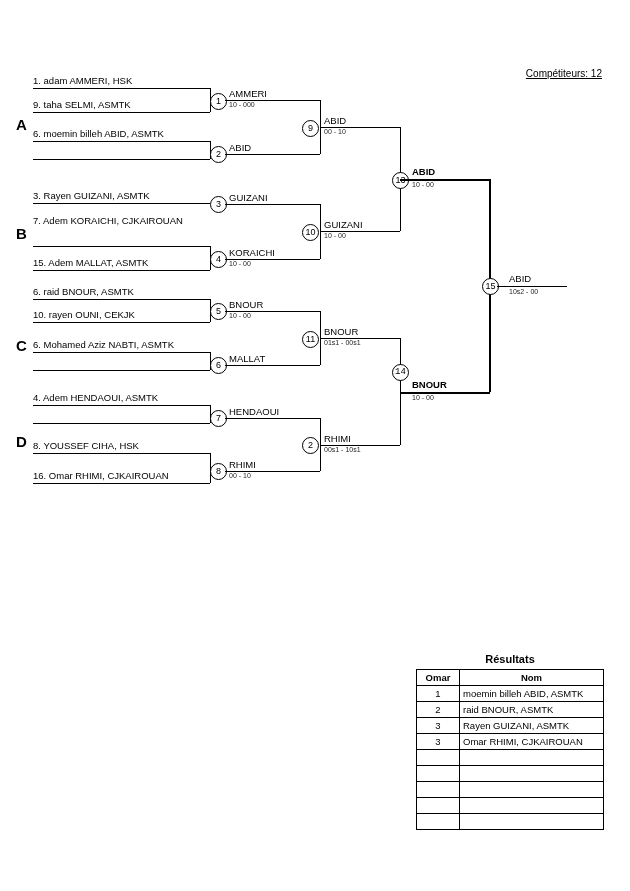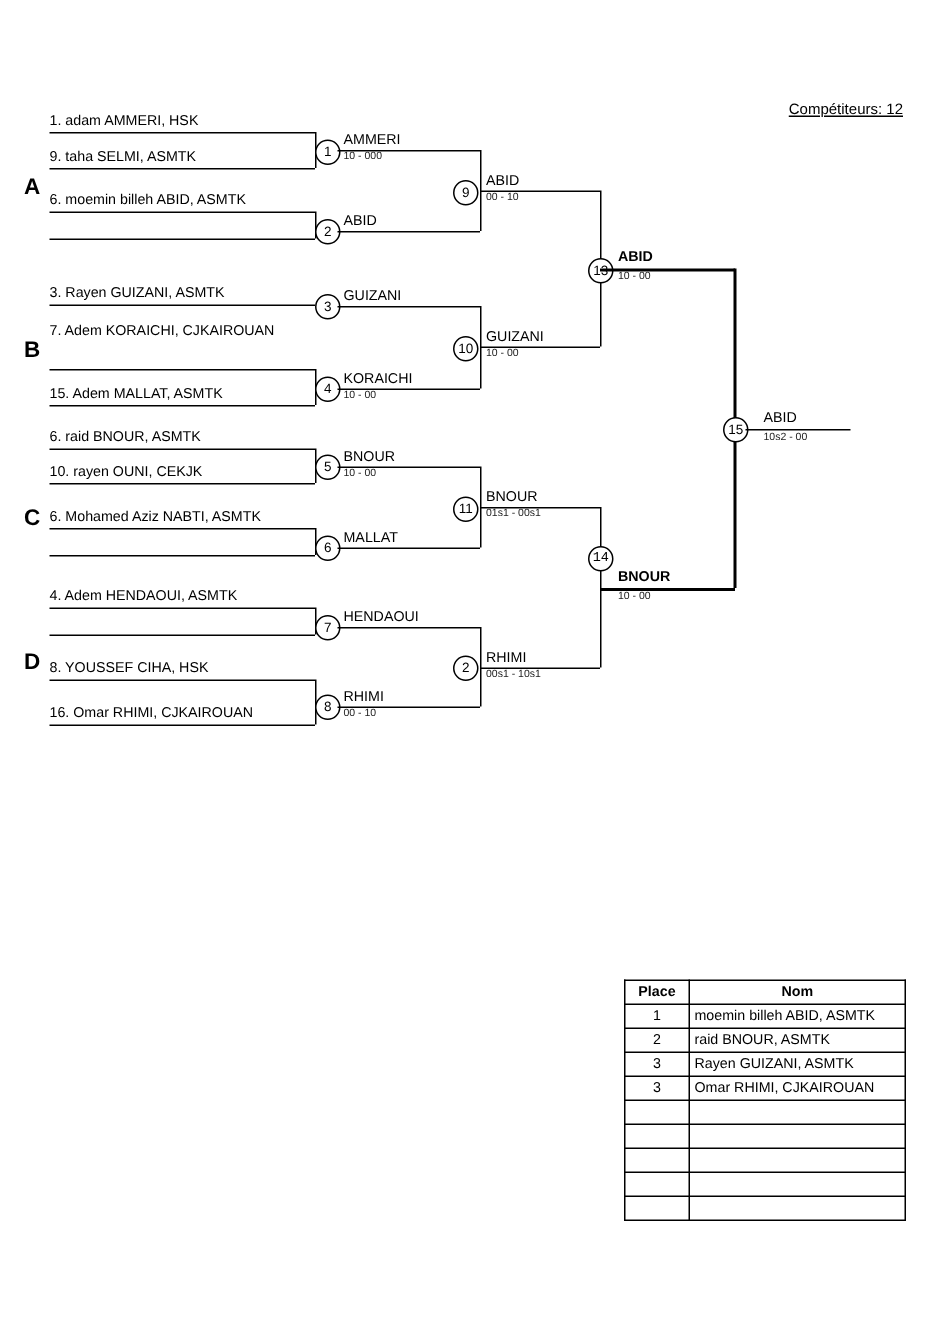--- a/index.html
+++ b/index.html
@@ -273,24 +273,25 @@
   <div class="score" style="left:412px; top:394px;">10 - 00</div>
 
   <div class="vline bold" style="left:489px; top:179px; height:213px;"></div>
   <div class="bubble" style="left:482px; top:278px;">15</div>
   <div class="hline" style="left:497px; top:286px; width:70px;"></div>
 
   <div class="winner" style="left:509px; top:273px;">ABID</div>
   <div class="score" style="left:509px; top:288px;">10s2 - 00</div>
 
   <div id="results">
+    <div class="res-title">Résultats</div>
     <table class="res">
       <thead>
         <tr>
-          <th style="width:36px;">Place</th>
+          <th style="width:36px;">Omar</th>
           <th>Nom</th>
         </tr>
       </thead>
       <tbody>
         <tr>
           <td class="place">1</td>
           <td class="nom">moemin billeh ABID, ASMTK</td>
         </tr>
         <tr>
           <td class="place">2</td>

